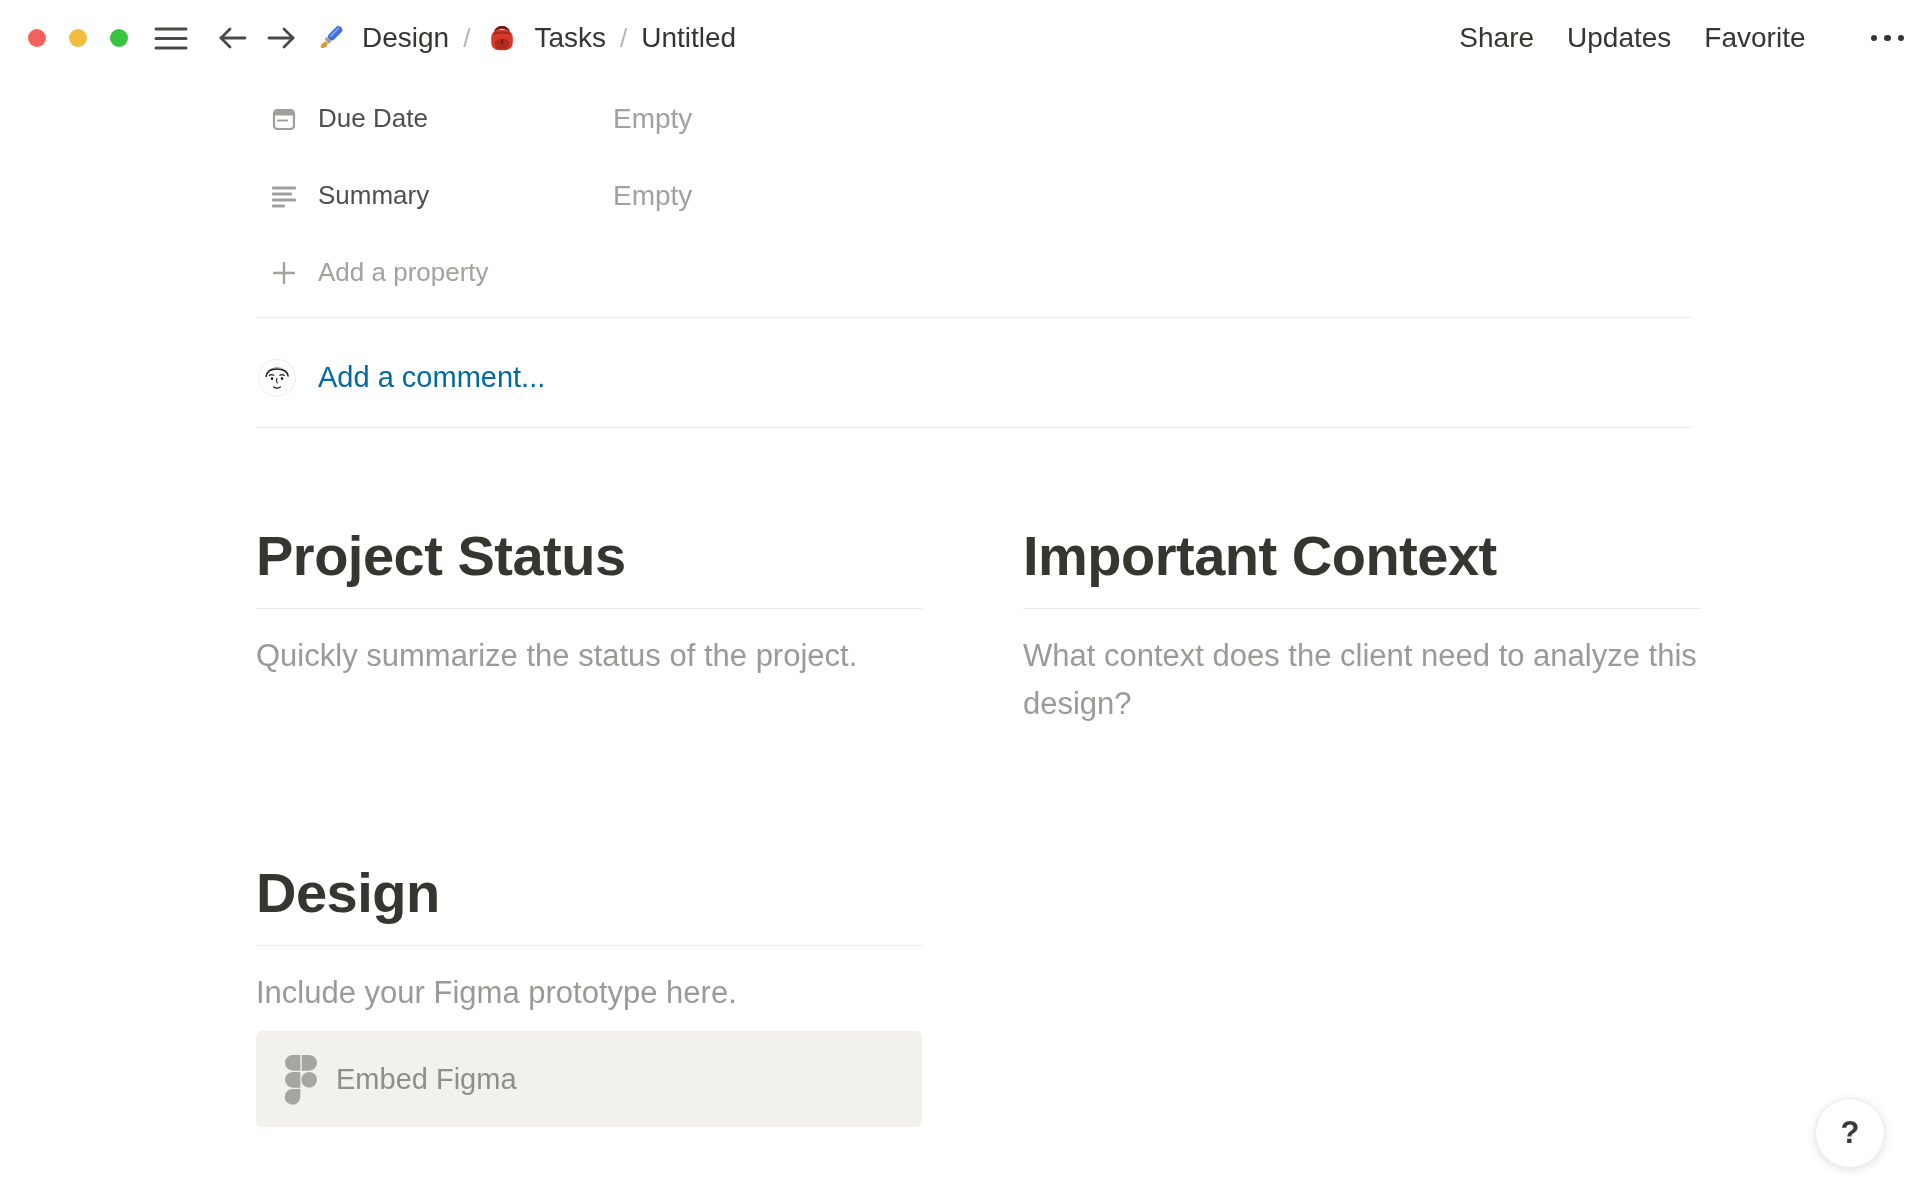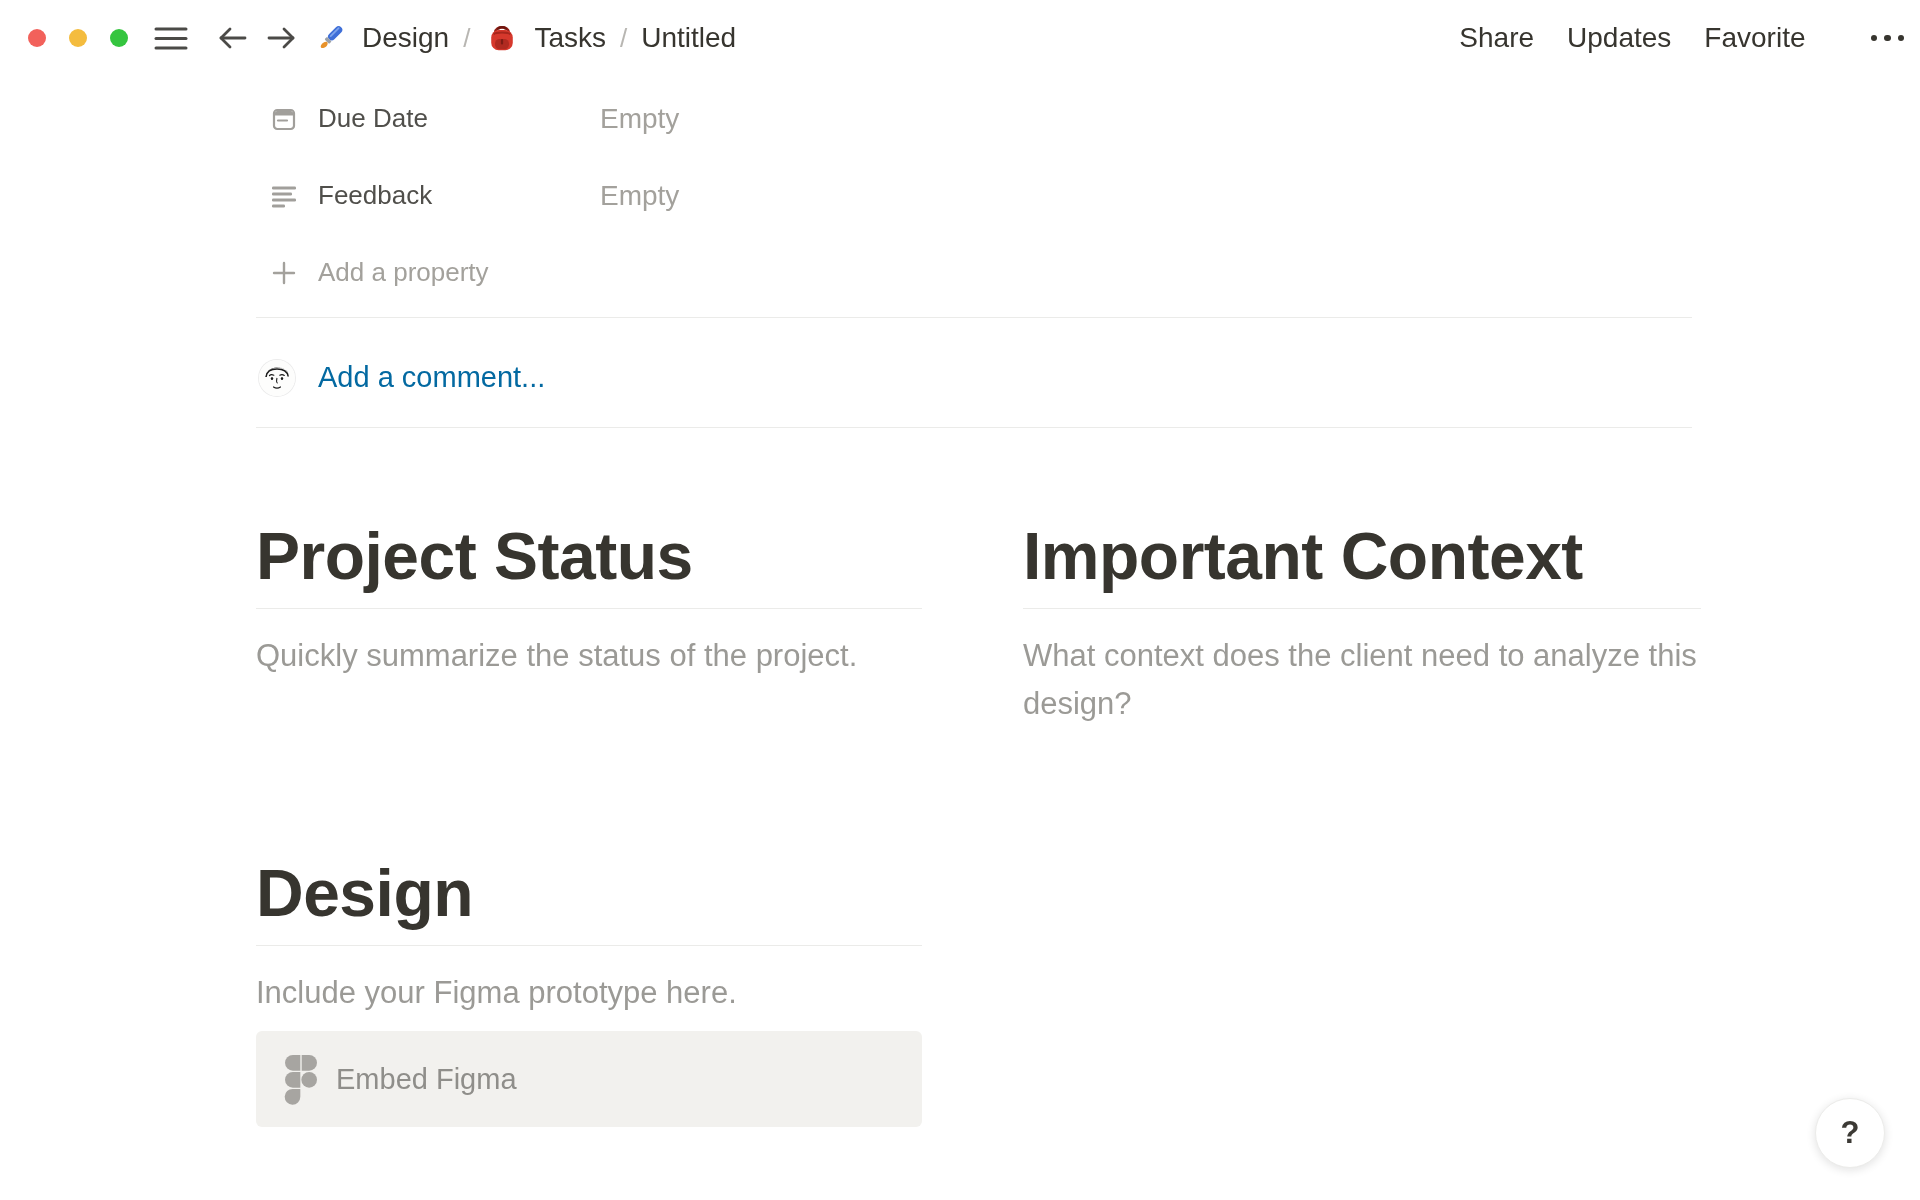--- a/index.html
+++ b/index.html
@@ -30,41 +30,41 @@
   .tb-actions { display:flex; align-items:center; gap:33px; font-size:28px; }
   .tb-action { cursor:pointer; }
   .dots { display:flex; gap:7px; margin-left:30px; cursor:pointer; padding:6px 2px; }
   .dots i { width:6.5px; height:6.5px; border-radius:50%; background:#37352f; }
 
   
   .props { position:absolute; top:80px; left:256px; width:1436px; }
   .prop-row { height:77px; display:flex; align-items:center; padding-left:15px; cursor:pointer; }
   .prop-icon { width:26px; height:26px; margin-right:21px; display:flex; align-items:center; justify-content:center; }
   .prop-label { width:282px; font-size:26px; color:#504f4b; }
-  .prop-value { font-size:28px; color:#a3a19c; }
+  .prop-value { font-size:28px; color:#a3a19c;margin-left:13px; }
   .add-prop .prop-label { color:#a3a19c; width:auto; }
 
   .hdivider { position:absolute; left:256px; width:1436px; border-top:1.5px solid #ebebe9; }
   .div1 { top:317px; }
   .div2 { top:427px; }
 
   
   .comment { position:absolute; top:340px; left:256px; width:1436px; height:75px;
              display:flex; align-items:center; padding-left:3px; }
   .avatar { width:36px; height:36px; border-radius:50%; overflow:hidden; flex:none;
             box-shadow:0 0 0 1px rgba(15,15,15,0.08); background:#fff; }
   .comment-placeholder { margin-left:23px; font-size:29px; color:#0369a1; cursor:text; flex:1; }
 
   
   .row { position:absolute; left:256px; width:1445px; display:flex; }
   .row1 { top:520px; }
   .row2 { top:857px; }
   .col-l { width:666px; margin-right:101px; }
   .col-r { width:678px; }
-  h1.sec-title { font-size:66px; line-height:72px; font-weight:700; letter-spacing:-0.5px; color:#37352f; }
+  h1.sec-title { font-size:56px; line-height:72px; font-weight:700; letter-spacing:-0.5px; color:#37352f; }
   .sec-divider { margin-top:16px; border-top:1.5px solid #ebebe9; width:100%; }
   .sec-body { margin-top:23px; font-size:31px; line-height:48px; color:#9b9a96; }
 
   .embed-box { margin-top:14px; height:96px; width:666px; background:#f2f1ee; border-radius:6px;
                display:flex; align-items:center; padding-left:28px; cursor:pointer; }
   .figma-icon { width:34px; height:51px; flex:none; }
   .embed-label { margin-left:18px; font-size:29px; color:#8f8e8a; }
 
   
   .help-btn { position:absolute; left:1815px; top:1098px; width:70px; height:70px; border-radius:50%;
@@ -170,21 +170,21 @@
 
   <div class="prop-row">
     <span class="prop-icon">
       <svg width="26" height="26" viewBox="0 0 26 26" fill="#a19f9b">
         <rect x="1" y="3.5" width="24" height="3" rx="1.3"></rect>
         <rect x="1" y="9.5" width="20" height="3" rx="1.3"></rect>
         <rect x="1" y="15.5" width="24" height="3" rx="1.3"></rect>
         <rect x="1" y="21.5" width="13" height="3" rx="1.3"></rect>
       </svg>
     </span>
-    <span class="prop-label">Feedback</span>
+    <span class="prop-label">Summary</span>
     <span class="prop-value">Empty</span>
   </div>
 
   <div class="prop-row add-prop">
     <span class="prop-icon">
       <svg width="24" height="24" viewBox="0 0 24 24" stroke="#a3a19c" stroke-width="2.4" stroke-linecap="round">
           <line x1="12" y1="2" x2="12" y2="22"></line>
           <line x1="2" y1="12" x2="22" y2="12"></line>
         </svg>
     </span>

